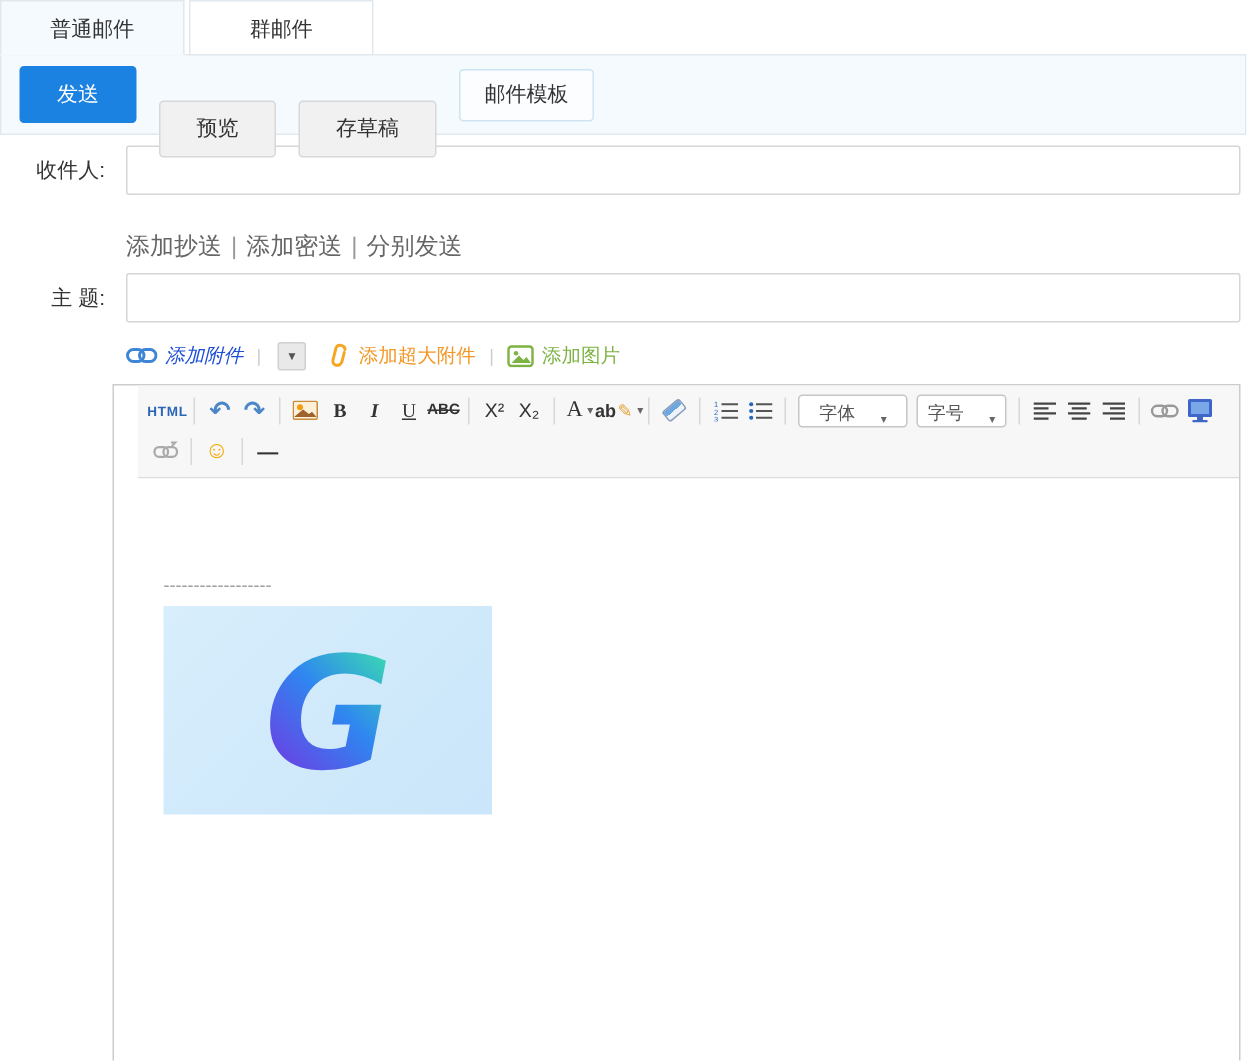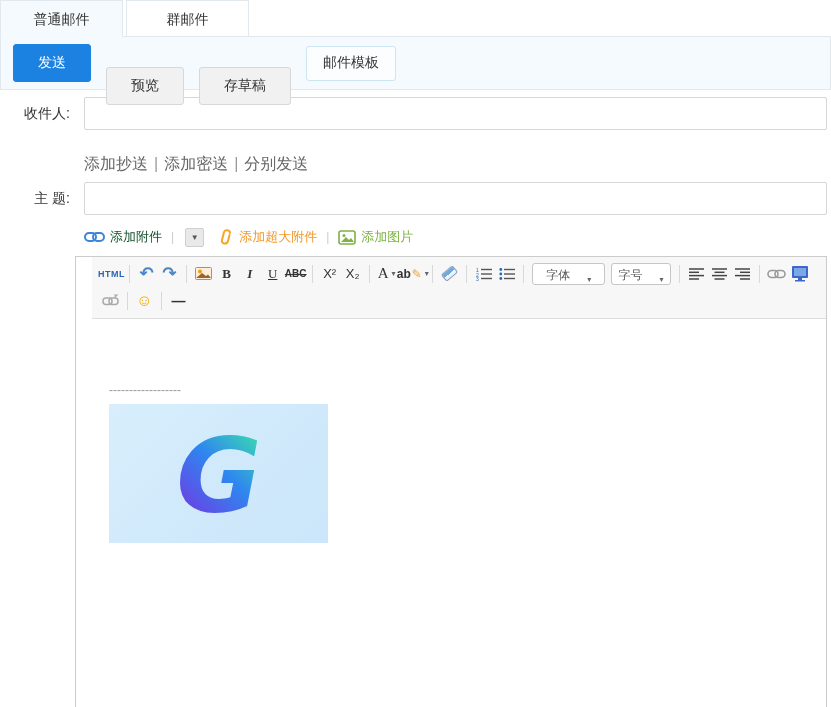--- a/index.html
+++ b/index.html
@@ -43,21 +43,21 @@
     flex:1; height:33px; margin-left:14px; border:1px solid #d6d6d6; border-radius:2px;
     font-family:inherit; font-size:14px; padding:0 8px; outline:none; background:#fff;
   }
   .send-links { margin:24px 0 7px 84px; font-size:16px; color:#666; }
   .send-links .lnk { cursor:pointer; }
   .send-links .sep { color:#999; margin:0 6px; }
 
   
   .attach-row { margin:11px 0 8px 84px; display:flex; align-items:center; font-size:13px; height:22px; }
   .attach-link { margin-left:5px; cursor:pointer; }
-  .c-blue   { color:#14532d; }
+  .c-blue   { color:#1d4ed8;font-style:italic; }
   .c-orange { color:#f39826; }
   .c-green  { color:#7cb342; }
   .attach-sep { color:#ccc; margin:0 9px; font-size:12px; }
   .caret-btn {
     width:19px; height:19px; background:#e9e9e9; border:1px solid #d0d0d0; border-radius:2px;
     display:flex; align-items:center; justify-content:center; font-size:8px; color:#555;
     cursor:pointer; margin-left:2px;
   }
 
   

